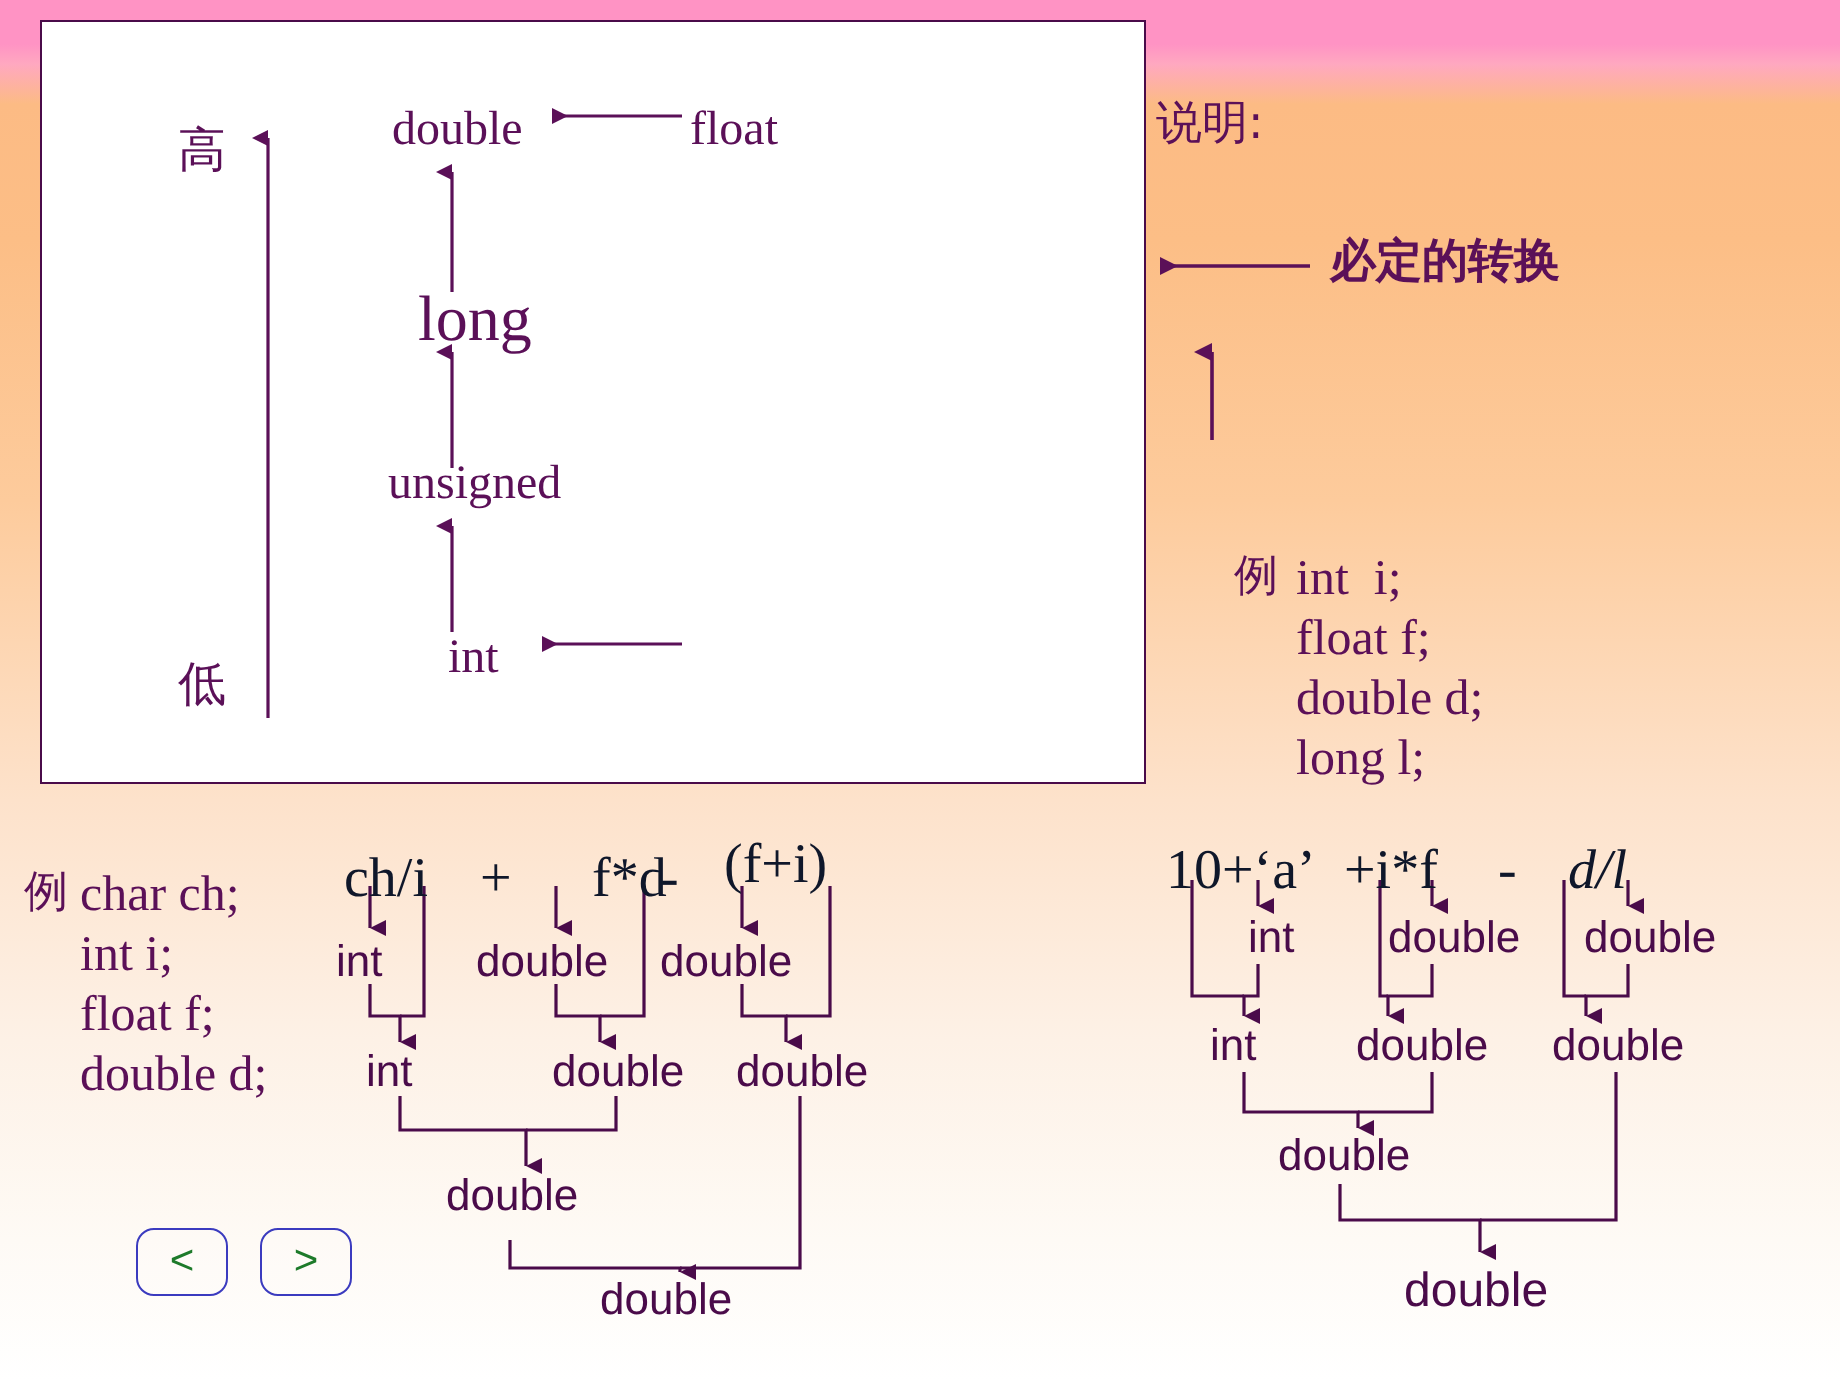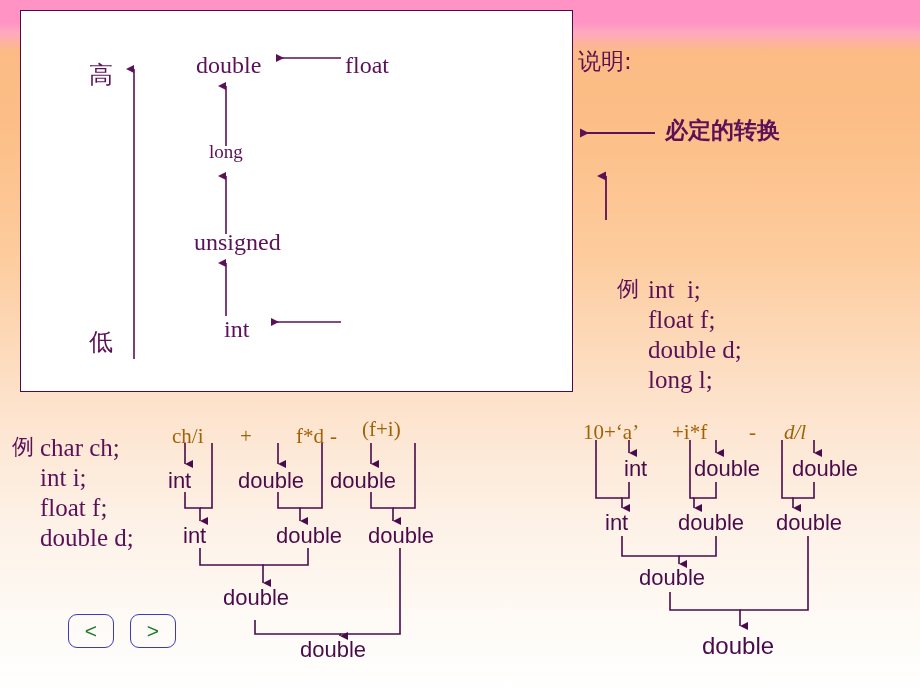--- a/index.html
+++ b/index.html
@@ -29,21 +29,21 @@
 
   
   .legend-title{position:absolute;left:578px;top:46px;font-size:23px;}
   .legend-row1{position:absolute;left:665px;top:115px;font-size:23px;font-weight:bold;}
   .legend-row2{position:absolute;left:650px;top:184px;font-size:23px;}
 
   
   .decl{position:absolute;white-space:pre;line-height:25px;font-size:25px;}
 
   
-  .expr{position:absolute;white-space:nowrap;font-size:21px;color:#a16207;
+  .expr{position:absolute;white-space:nowrap;font-size:28px;color:#0f172a;
         font-family:"Liberation Serif", serif;}
   .node{position:absolute;white-space:nowrap;font-size:22px;color:#4a0b4a;
         font-family:"Liberation Sans", sans-serif;}
 
   
   .navbtn{
     position:absolute;width:46px;height:34px;border:1.4px solid #3b3bbf;
     border-radius:9px;background:rgba(255,255,255,0.12);
     color:#1d7a2a;font-family:"Liberation Sans", sans-serif;font-size:21px;
     display:flex;align-items:center;justify-content:center;
@@ -79,21 +79,21 @@
       <line x1="320" y1="47" x2="255" y2="47" stroke="#5b1058" stroke-width="1.6" marker-end="url(#ahLeft)"></line>
 
       <line x1="320" y1="311" x2="250" y2="311" stroke="#5b1058" stroke-width="1.6" marker-end="url(#ahLeft)"></line>
     </svg>
 
     <span class="lbl cjk" style="left:68px;top:48px;font-size:24px;">高</span>
     <span class="lbl cjk" style="left:68px;top:315px;font-size:24px;">低</span>
 
     <span class="lbl ser" style="left:175px;top:41px;font-size:24px;">double</span>
     <span class="lbl ser" style="left:324px;top:41px;font-size:24px;">float</span>
-    <span class="lbl ser" style="left:188px;top:130px;font-size:19px;">long</span>
+    <span class="lbl ser" style="left:188px;top:130px;font-size:32px;">long</span>
     <span class="lbl ser" style="left:173px;top:218px;font-size:24px;">unsigned</span>
     <span class="lbl ser" style="left:203px;top:305px;font-size:24px;">int</span>
   </div>
 
   <svg width="920" height="690">
     <defs>
       <marker id="lgLeft" markerWidth="10" markerHeight="10" refX="9" refY="5" orient="auto" markerUnits="userSpaceOnUse">
         <path d="M9,0.5 L0,5 L9,9.5 Z" fill="#5b1058"></path>
       </marker>
       <marker id="lgUp" markerWidth="10" markerHeight="10" refX="5" refY="9" orient="auto" markerUnits="userSpaceOnUse">

